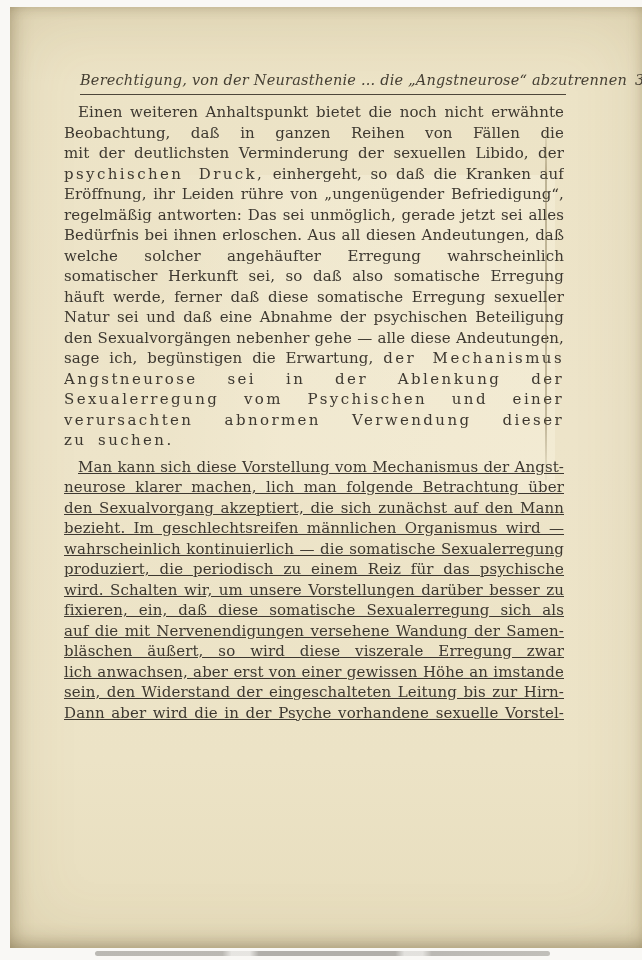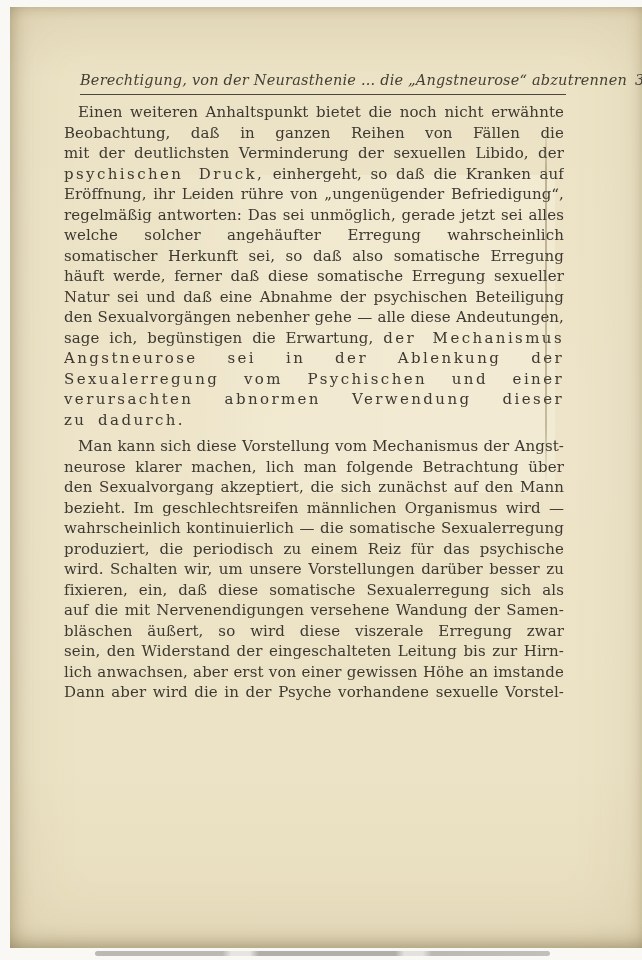--- a/index.html
+++ b/index.html
@@ -48,21 +48,21 @@
     border-bottom:1.4px solid #4d463a;padding-bottom:6px;
     letter-spacing:0.2px;white-space:nowrap;
   }
   .running-header .pagenum{font-style:italic;padding-left:8px;}
   .text-block{
     position:absolute;left:54px;top:83px;width:500px;
     font-size:15px;line-height:20.5px;color:#3d3830;
     letter-spacing:0.1px;
     margin-top:12px;
   }
-  .para + .para{margin-top:6px;}
+  .para + .para{margin-top:6px;text-decoration:underline;}
   .line{
     height:20.5px;overflow:hidden;
     text-align:justify;text-align-last:justify;-moz-text-align-last:justify;
   }
   .line.indent{text-indent:14px;}
   .line.left-last{text-align-last:left;-moz-text-align-last:left;}
   .sp{letter-spacing:0.16em;word-spacing:0.3em;}
 </style>
 </head>
 <body>
@@ -77,44 +77,45 @@
     </div>
 
     <div class="text-block">
         <div class="para">
           <div class="line indent"><span>Einen weiteren Anhaltspunkt bietet die noch nicht erwähnte</span></div>
           <div class="line"><span>Beobachtung, daß in ganzen Reihen von Fällen die Angstneurose</span></div>
           <div class="line"><span>mit der deutlichsten Verminderung der sexuellen Libido, der</span></div>
           <div class="line"><span class="sp">psychischen Druck,</span><span> einhergeht, so daß die Kranken auf die</span></div>
           <div class="line"><span>Eröffnung, ihr Leiden rühre von „ungenügender Befriedigung“,</span></div>
           <div class="line"><span>regelmäßig antworten: Das sei unmöglich, gerade jetzt sei alles</span></div>
+          <div class="line"><span>Bedürfnis bei ihnen erloschen. Aus all diesen Andeutungen, daß</span></div>
           <div class="line"><span>welche solcher angehäufter Erregung wahrscheinlich entspricht,</span></div>
           <div class="line"><span>somatischer Herkunft sei, so daß also somatische Erregung ange-</span></div>
           <div class="line"><span>häuft werde, ferner daß diese somatische Erregung sexueller</span></div>
           <div class="line"><span>Natur sei und daß eine Abnahme der psychischen Beteiligung an</span></div>
           <div class="line"><span>den Sexualvorgängen nebenher gehe — alle diese Andeutungen,</span></div>
           <div class="line"><span>sage ich, begünstigen die Erwartung, </span><span class="sp">der Mechanismus der</span></div>
           <div class="line"><span class="sp">Angstneurose sei in der Ablenkung der somatischen</span></div>
           <div class="line"><span class="sp">Sexualerregung vom Psychischen und einer dadurch</span></div>
           <div class="line"><span class="sp">verursachten abnormen Verwendung dieser Erregung</span></div>
-          <div class="line left-last"><span class="sp">zu dadurch.</span></div>
+          <div class="line left-last"><span class="sp">zu suchen.</span></div>
         </div>
         <div class="para">
           <div class="line indent"><span>Man kann sich diese Vorstellung vom Mechanismus der Angst-</span></div>
           <div class="line"><span>neurose klarer machen, lich man folgende Betrachtung über</span></div>
           <div class="line"><span>den Sexualvorgang akzeptiert, die sich zunächst auf den Mann</span></div>
           <div class="line"><span>bezieht. Im geschlechtsreifen männlichen Organismus wird —</span></div>
           <div class="line"><span>wahrscheinlich kontinuierlich — die somatische Sexualerregung</span></div>
           <div class="line"><span>produziert, die periodisch zu einem Reiz für das psychische Leben</span></div>
           <div class="line"><span>wird. Schalten wir, um unsere Vorstellungen darüber besser zu</span></div>
           <div class="line"><span>fixieren, ein, daß diese somatische Sexualerregung sich als Druck</span></div>
           <div class="line"><span>auf die mit Nervenendigungen versehene Wandung der Samen-</span></div>
           <div class="line"><span>bläschen äußert, so wird diese viszerale Erregung zwar kontinuier-</span></div>
+          <div class="line"><span>lich anwachsen, aber erst von einer gewissen Höhe an imstande</span></div>
           <div class="line"><span>sein, den Widerstand der eingeschalteten Leitung bis zur Hirn-</span></div>
-          <div class="line"><span>lich anwachsen, aber erst von einer gewissen Höhe an imstande</span></div>
           <div class="line"><span>Dann aber wird die in der Psyche vorhandene sexuelle Vorstel-</span></div>
         </div>
       </div>
   </div>
 
   <div class="crease"></div>
   <div class="bottom-bar"></div>
 </div>
 
 </body></html>

